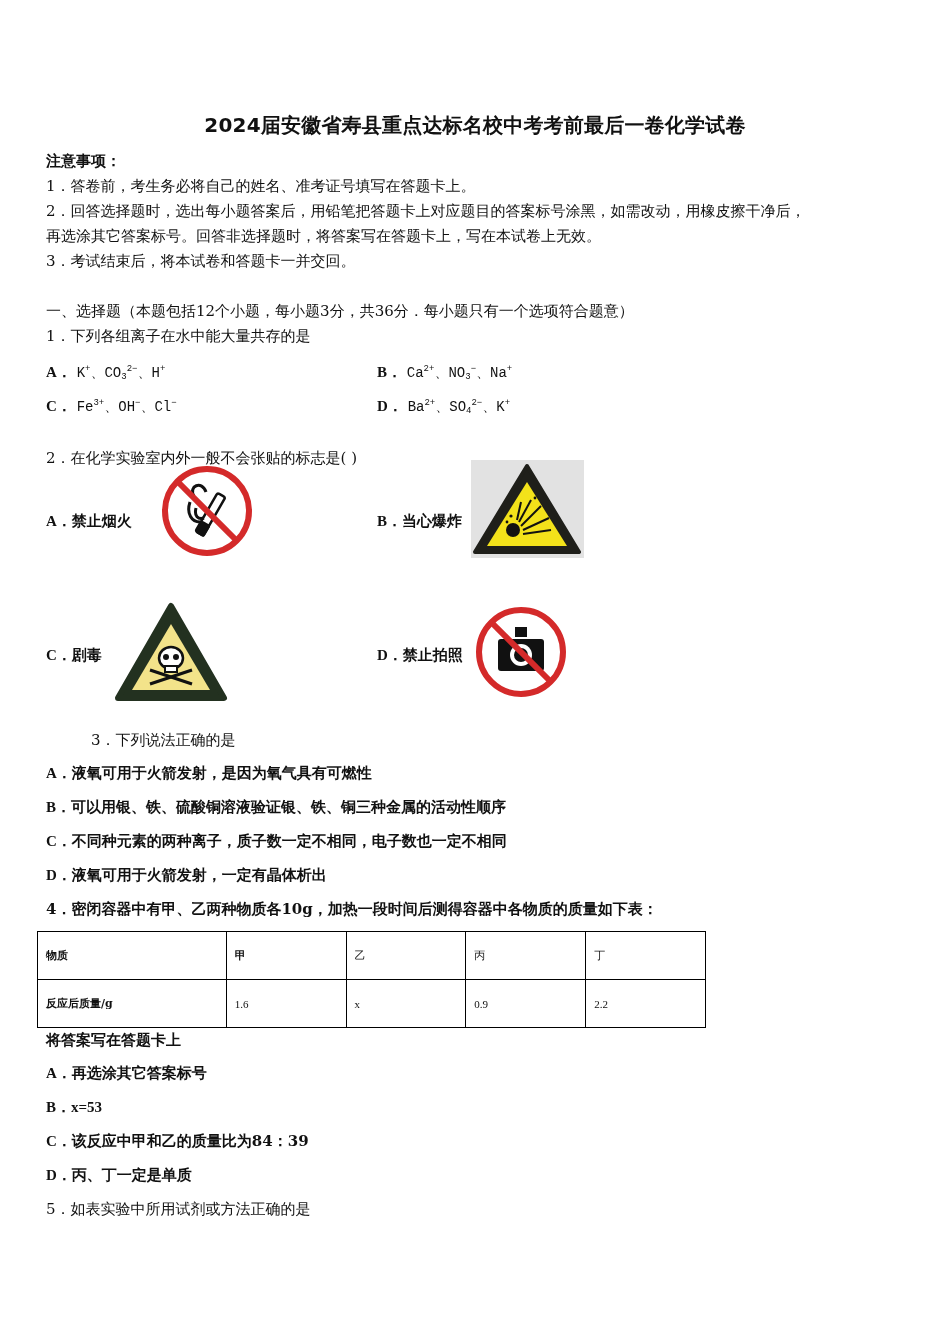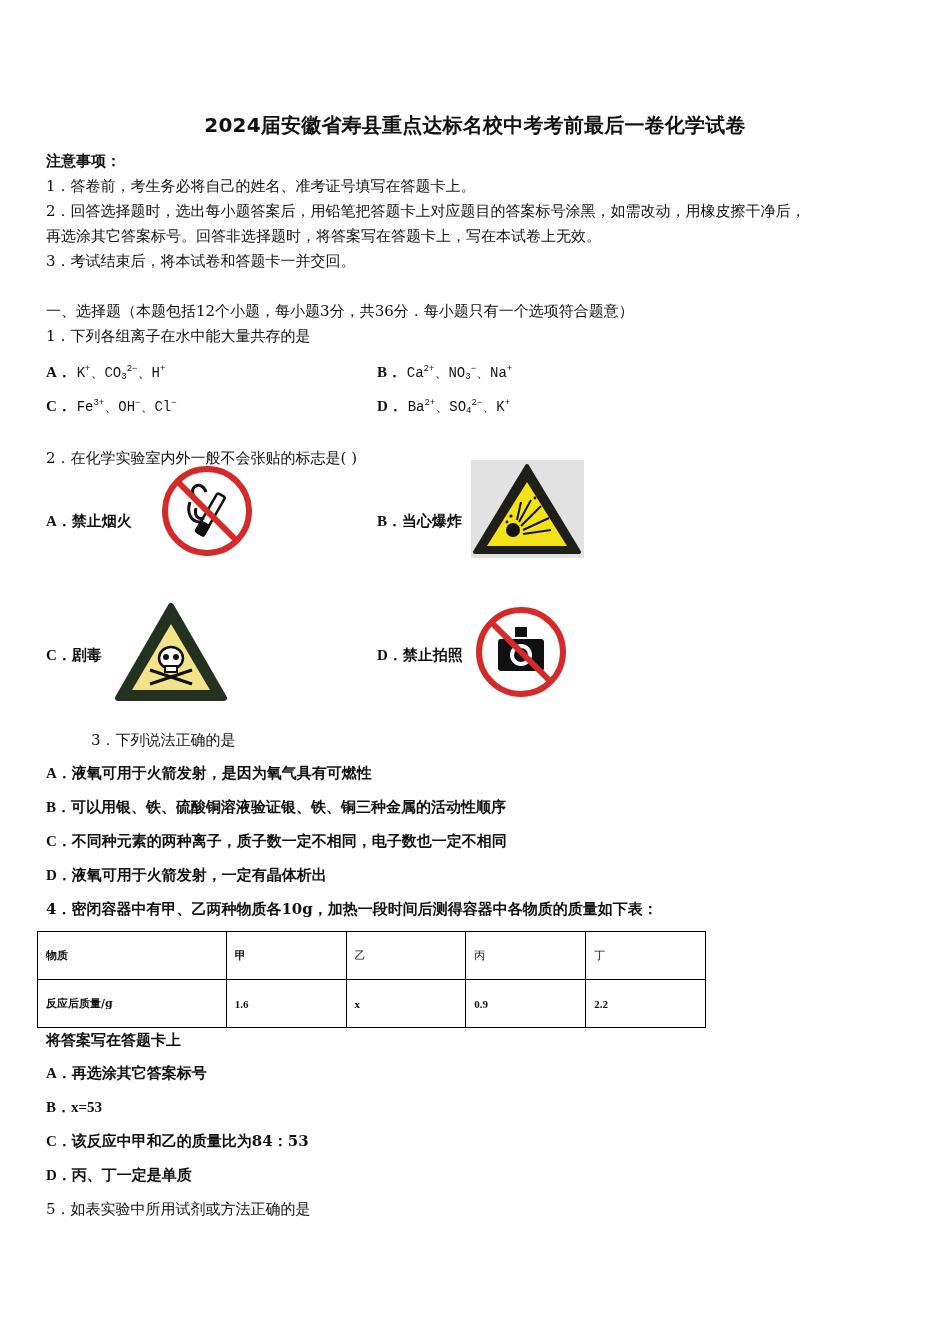--- a/index.html
+++ b/index.html
@@ -21,21 +21,21 @@
   sub { font-size: 9px; vertical-align: -2px; }
   .chem { font-family: Liberation Mono, monospace; font-size: 14px; margin-top: 16px; }
   table.data {
     position: absolute; left: 37px; top: 931px; border-collapse: collapse;
     width: 669px;
   }
   table.data td {
     border: 1.5px solid #000; height: 48px; padding: 0 8px;
     font-size: 11px; vertical-align: middle;
   }
-  table.data td.num { font-weight: bold; font-family: "Liberation Serif", serif; }
+  table.data td.num { font-weight: normal; font-family: "Liberation Serif", serif; }
   .sign { position: absolute; }
 </style>
 </head>
 <body>
 
 <div class="abs title">2024届安徽省寿县重点达标名校中考考前最后一卷化学试卷</div>
 
 <div class="abs txt bold" style="left:46px; top:151px;">注意事项：</div>
 <div class="abs txt" style="left:46px; top:176px;">1．答卷前，考生务必将自己的姓名、准考证号填写在答题卡上。</div>
 <div class="abs txt" style="left:46px; top:201px;">2．回答选择题时，选出每小题答案后，用铅笔把答题卡上对应题目的答案标号涂黑，如需改动，用橡皮擦干净后，</div>
@@ -160,19 +160,19 @@
   </table>
 
 <div class="abs txt bold" style="left:46px; top:1030px;">将答案写在答题卡上</div>
 <div class="abs txt" style="left:46px; top:1063px;">
   <span class="opt-label">A．</span><span class="bold">再选涂其它答案标号</span>
 </div>
 <div class="abs txt" style="left:46px; top:1097px;">
   <span class="opt-label">B．</span><span class="bold" style="font-family:'Liberation Serif',serif;">x=53</span>
 </div>
 <div class="abs txt" style="left:46px; top:1131px;">
-  <span class="opt-label">C．</span><span class="bold">该反应中甲和乙的质量比为84：53</span>
+  <span class="opt-label">C．</span><span class="bold">该反应中甲和乙的质量比为84：39</span>
 </div>
 <div class="abs txt" style="left:46px; top:1165px;">
   <span class="opt-label">D．</span><span class="bold">丙、丁一定是单质</span>
 </div>
 
 <div class="abs txt" style="left:46px; top:1199px;">5．如表实验中所用试剂或方法正确的是</div>
 
 </body></html>

